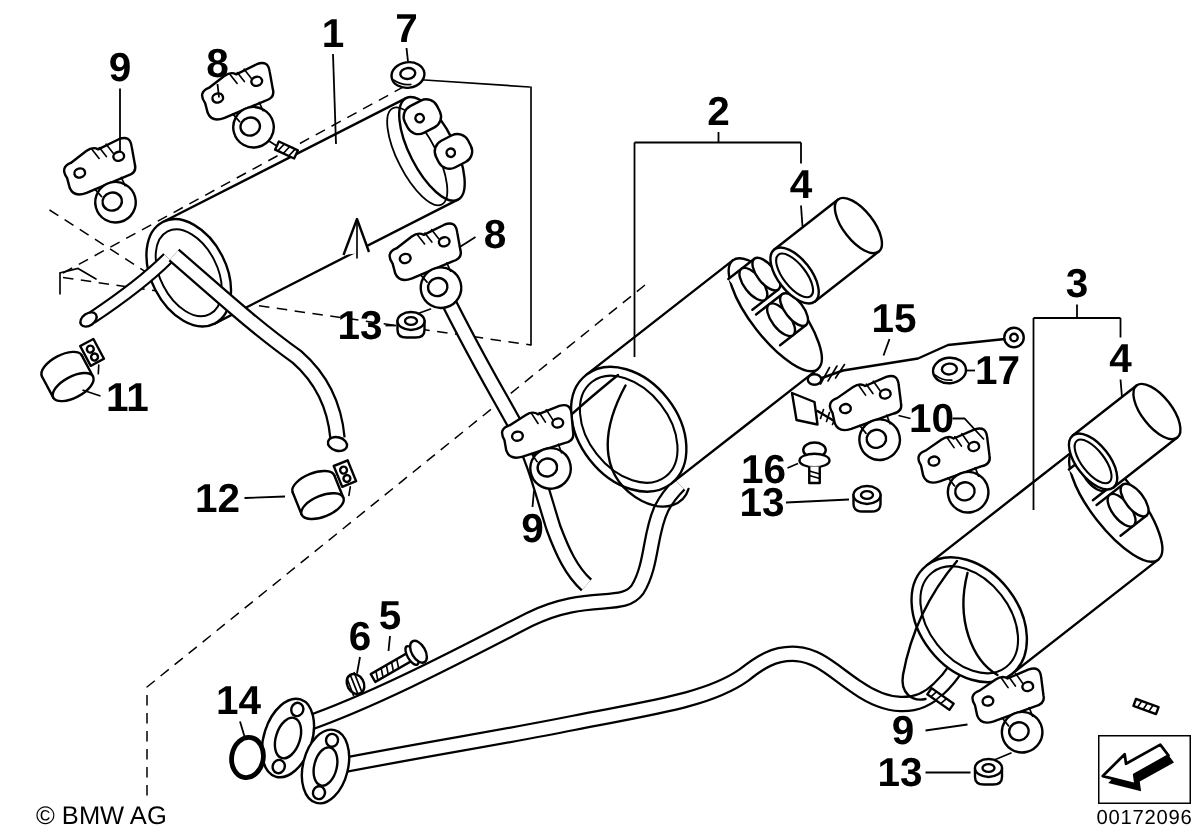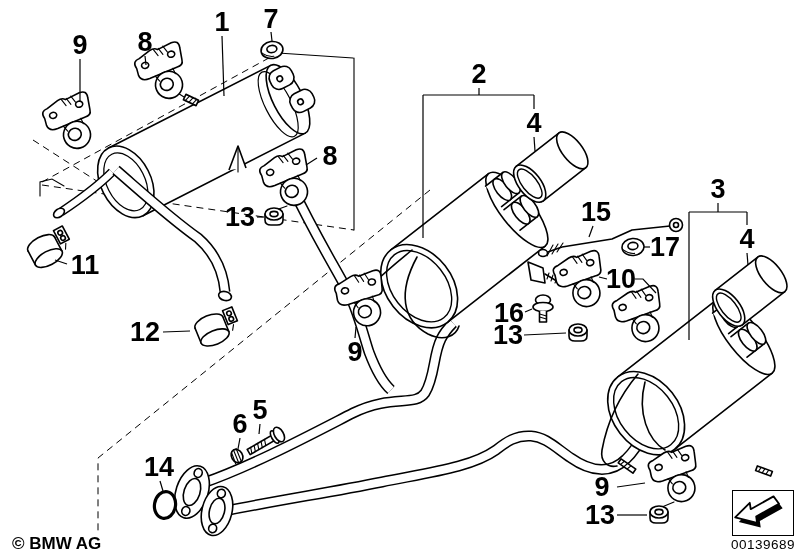--- a/index.html
+++ b/index.html
@@ -10,21 +10,21 @@
   .thin{stroke:#000;fill:none;stroke-width:1.1;stroke-linecap:round;}
   .wfill{fill:#fff;stroke:#000;stroke-width:1.6;stroke-linejoin:round;}
   .dash{stroke:#000;fill:none;stroke-width:1;stroke-dasharray:7 5;}
   .pO{stroke:#000;stroke-width:11;fill:none;stroke-linecap:butt;}
   .pI{stroke:#fff;stroke-width:8;fill:none;stroke-linecap:butt;}
   .pO2{stroke:#000;stroke-width:9;fill:none;stroke-linecap:butt;}
   .pI2{stroke:#fff;stroke-width:6.2;fill:none;stroke-linecap:butt;}
   .lead{stroke:#000;stroke-width:1.2;fill:none;}
   text.part-label{font-family:"Liberation Sans",sans-serif;font-weight:bold;font-size:27px;
     fill:#000;text-anchor:middle;dominant-baseline:central;cursor:pointer;}
-  #copyright{position:absolute;left:12px;top:534px;font-size:17px;font-weight:700;color:#000;}
+  #copyright{position:absolute;left:24px;top:534px;font-size:17px;font-weight:400;color:#000;}
   #plate{position:absolute;left:729px;top:490px;width:68px;text-align:center;}
   #nav-arrow-box{width:62px;height:46px;border:1.6px solid #000;box-sizing:border-box;
     background:#fff;margin:0 auto;}
   #part-number{font-size:13.5px;color:#000;margin-top:1px;letter-spacing:0.5px;}
 </style>
 </head>
 <body>
 
 <div id="stage">
 <svg id="diagram-svg" width="799" height="559" viewBox="0 0 799 559">
@@ -273,15 +273,15 @@
 
 <div id="copyright">© BMW AG</div>
 
 <div id="plate">
   <div id="nav-arrow-box">
     <svg width="58" height="42" viewBox="0 0 62 46">
       <path d="M 10,35 L 26,19 L 27,26 L 52,12 L 58,20 L 33,34 L 34,41 Z" fill="#000"></path>
       <path d="M 6,30 L 22,14 L 23,21 L 48,7 L 54,15 L 29,29 L 30,36 Z" fill="#fff" stroke="#000" stroke-width="2" stroke-linejoin="round"></path>
     </svg>
   </div>
-  <div id="part-number">00139689</div>
+  <div id="part-number">00172096</div>
 </div>
 </div>
 
 </body></html>

